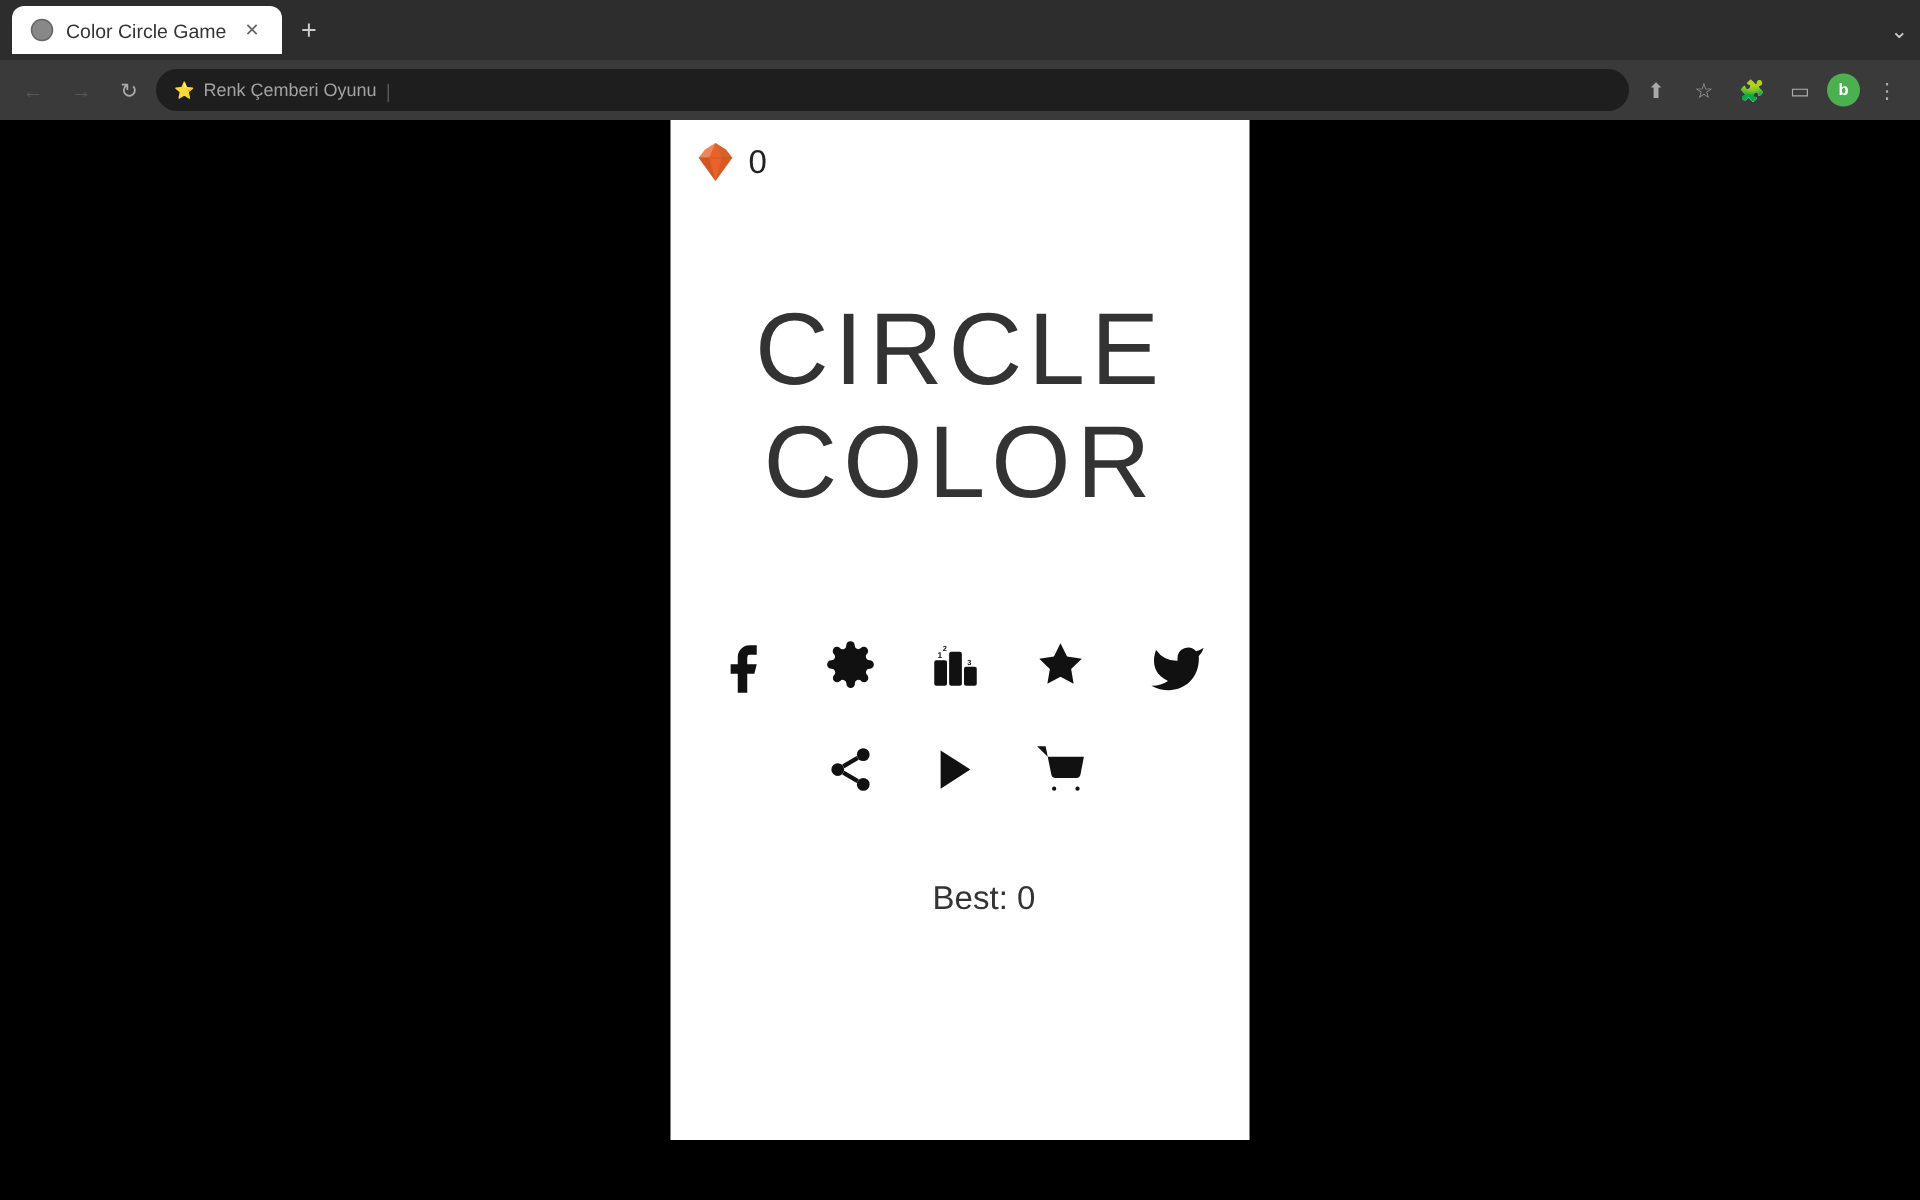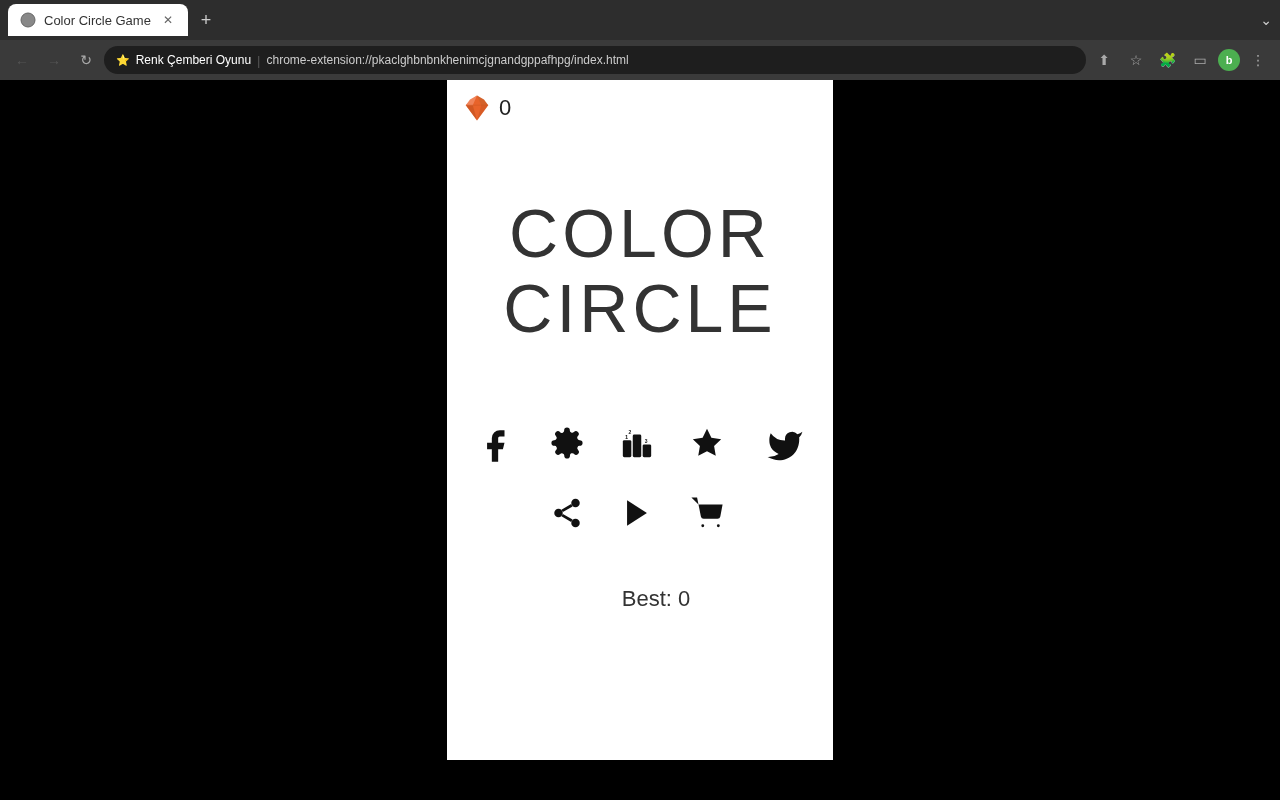--- a/index.html
+++ b/index.html
@@ -124,21 +124,21 @@
       font-size: 13px;
       color: #ccc;
     }
 
     .address-bar-lock {
       color: #aaa;
       font-size: 11px;
     }
 
     .address-bar-breadcrumb {
-      color: #ffffff;
+      color: #a3a3a3;
       font-size: 12px;
     }
 
     .address-bar-url {
       color: #ccc;
       font-size: 12px;
     }
 
     .address-bar-sep {
       color: #555;
@@ -305,21 +305,20 @@
   </div>
 
   <div class="address-bar-row">
     <div class="nav-btn disabled">←</div>
     <div class="nav-btn disabled">→</div>
     <div class="nav-btn">↻</div>
     <div class="address-bar">
       <span class="address-bar-lock">⭐</span>
       <span class="address-bar-breadcrumb">Renk Çemberi Oyunu</span>
       <span class="address-bar-sep">|</span>
-      <span class="address-bar-url">chrome-extension://pkaclghbnbnkhenimcjgnandgppafhpg/index.html</span>
     </div>
     <div class="toolbar-right">
       <div class="toolbar-btn">⬆</div>
       <div class="toolbar-btn">☆</div>
       <div class="toolbar-btn">🧩</div>
       <div class="toolbar-btn">▭</div>
       <div class="profile-btn">b</div>
       <div class="toolbar-btn">⋮</div>
     </div>
   </div>
@@ -336,22 +335,22 @@
         <polygon points="4,16 14,16 20,38" fill="#c0501e" opacity="0.6"></polygon>
         <polygon points="36,16 26,16 20,38" fill="#c0501e" opacity="0.4"></polygon>
         <polygon points="4,16 10,8 20,2 14,16" fill="#f0845a"></polygon>
         <polygon points="36,16 30,8 20,2 26,16" fill="#d4622a"></polygon>
         <line x1="4" y1="16" x2="36" y2="16" stroke="#c0501e" stroke-width="0.5"></line>
       </svg>
       <span class="score-value">0</span>
     </div>
 
     <div class="game-title">
+      <span class="game-title-line">CIRCLE</span>
       <span class="game-title-line">COLOR</span>
-      <span class="game-title-line">CIRCLE</span>
     </div>
 
     <div class="menu-icons-outer">
 
       <div class="side-icon">
         <svg viewBox="0 0 24 24" width="38" height="38" fill="#111">
           <path d="M18 2h-3a5 5 0 0 0-5 5v3H7v4h3v8h4v-8h3l1-4h-4V7a1 1 0 0 1 1-1h3z"></path>
         </svg>
       </div>
 

